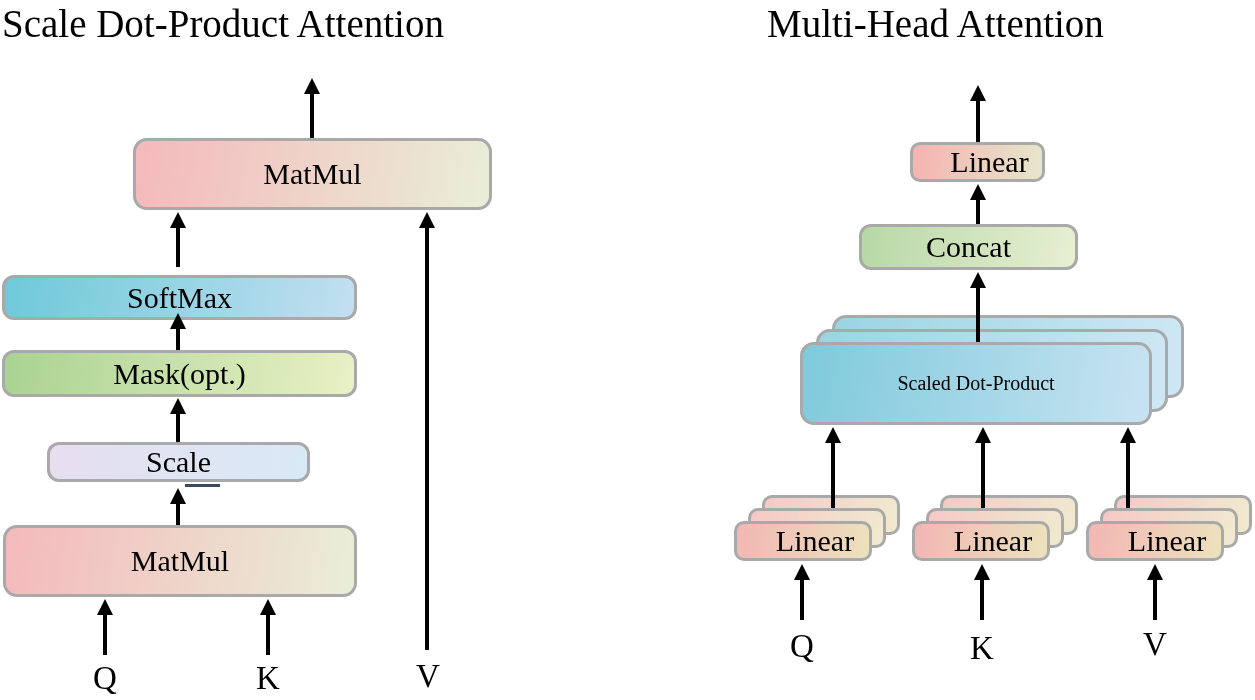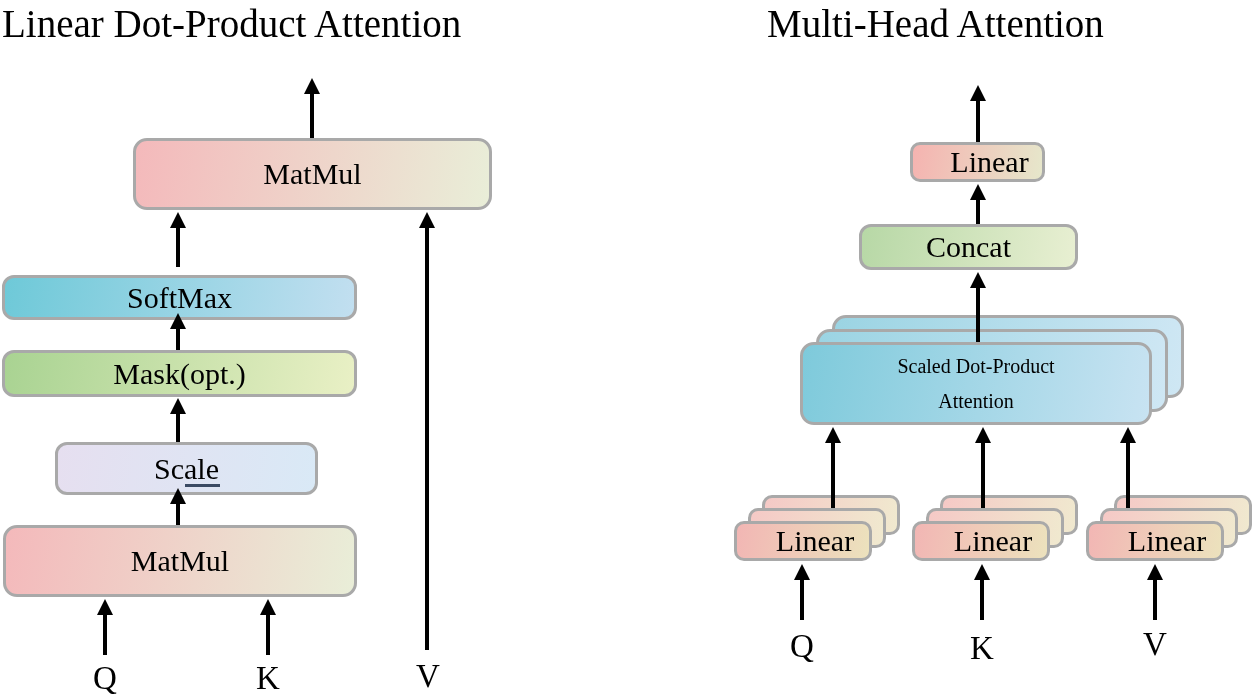--- a/index.html
+++ b/index.html
@@ -61,32 +61,32 @@
     position:absolute;
     background:#3a4a63;
   }
 </style>
 </head>
 <body>
 
 <div id="stage">
 
   <div>
-    <div class="title" style="left:2px;top:2px;">Linear Dot-Product Attention</div>
+    <div class="title" style="left:2px;top:2px;">Scale Dot-Product Attention</div>
 
     <div class="box big" style="left: 133px; top: 138px; width: 359px; height: 72px; background: linear-gradient(100deg, rgb(244, 185, 187), rgb(233, 238, 216)); border-color: rgb(169, 169, 169);">
       <span>MatMul</span>
     </div>
     <div class="box" style="left: 2px; top: 267px; width: 355px; height: 45px; background: linear-gradient(100deg, rgb(110, 201, 216), rgb(194, 223, 240)); border-color: rgb(169, 169, 169); margin-top: 8px;">
       <span>SoftMax</span>
     </div>
     <div class="box" style="left: 2px; top: 350px; width: 355px; height: 47px; background: linear-gradient(100deg, rgb(169, 211, 146), rgb(233, 240, 197)); border-color: rgb(169, 169, 169); text-align: center;">
       <span>Mask(opt.)</span>
     </div>
-    <div class="box" style="left: 47px; top: 442px; width: 263px; height: 53px; background: linear-gradient(100deg, rgb(230, 223, 240), rgb(217, 233, 246)); border-color: rgb(169, 169, 169); margin-left: 8px;">
+    <div class="box" style="left: 47px; top: 442px; width: 263px; height: 40px; background: linear-gradient(100deg, rgb(230, 223, 240), rgb(217, 233, 246)); border-color: rgb(169, 169, 169);">
       <span>Scale</span>
     </div>
     <div class="artifact" style="left:185px;top:484px;width:35px;height:3px;"></div>
     <div class="box big" style="left: 3px; top: 525px; width: 354px; height: 72px; background: linear-gradient(100deg, rgb(244, 185, 187), rgb(233, 238, 216)); border-color: rgb(169, 169, 169);">
       <span>MatMul</span>
     </div>
 
     <div class="arrow headed" style="left: 312px; top: 93px; height: 45px; --arrow-color: #000000;"></div>
     <div class="arrow headed" style="left: 178px; top: 227px; height: 40px; --arrow-color: #000000;"></div>
     <div class="arrow headed" style="left: 178px; top: 328px; height: 22px; --arrow-color: #000000;"></div>
@@ -109,21 +109,20 @@
     </div>
 
     <div class="box" style="left: 859px; top: 224px; width: 219px; height: 46px; background: linear-gradient(100deg, rgb(183, 216, 166), rgb(232, 239, 210)); border-color: rgb(169, 169, 169);">
       <span>Concat</span>
     </div>
 
     <div class="box big" style="left: 832px; top: 315px; width: 352px; height: 83px; background: linear-gradient(100deg, rgb(155, 212, 227), rgb(207, 231, 244)); border-color: rgb(169, 169, 169);"></div>
     <div class="box big" style="left: 816px; top: 329px; width: 352px; height: 83px; background: linear-gradient(100deg, rgb(155, 212, 227), rgb(207, 231, 244)); border-color: rgb(169, 169, 169);"></div>
     <div class="box big" style="left: 800px; top: 342px; width: 352px; height: 83px; background: linear-gradient(100deg, rgb(126, 202, 219), rgb(200, 227, 242)); border-color: rgb(169, 169, 169);">
       <span class="sdpa-text">Scaled Dot-Product</span>
-      <span class="sdpa-text">Attention</span>
     </div>
 
     <div class="box small" style="left: 762px; top: 495px; width: 138px; height: 40px; background: linear-gradient(100deg, rgb(245, 201, 198), rgb(240, 233, 207)); border-color: rgb(169, 169, 169);"></div>
     <div class="box small" style="left: 748px; top: 508px; width: 138px; height: 40px; background: linear-gradient(100deg, rgb(245, 201, 198), rgb(240, 233, 207)); border-color: rgb(169, 169, 169);"></div>
     <div class="box small" style="left: 734px; top: 521px; width: 138px; height: 40px; background: linear-gradient(100deg, rgb(242, 182, 180), rgb(236, 226, 189)); border-color: rgb(169, 169, 169);">
       <span>Linear</span>
     </div>
 
     <div class="box small" style="left: 940px; top: 495px; width: 138px; height: 40px; background: linear-gradient(100deg, rgb(245, 201, 198), rgb(240, 233, 207)); border-color: rgb(169, 169, 169);"></div>
     <div class="box small" style="left: 926px; top: 508px; width: 138px; height: 40px; background: linear-gradient(100deg, rgb(245, 201, 198), rgb(240, 233, 207)); border-color: rgb(169, 169, 169);"></div>

